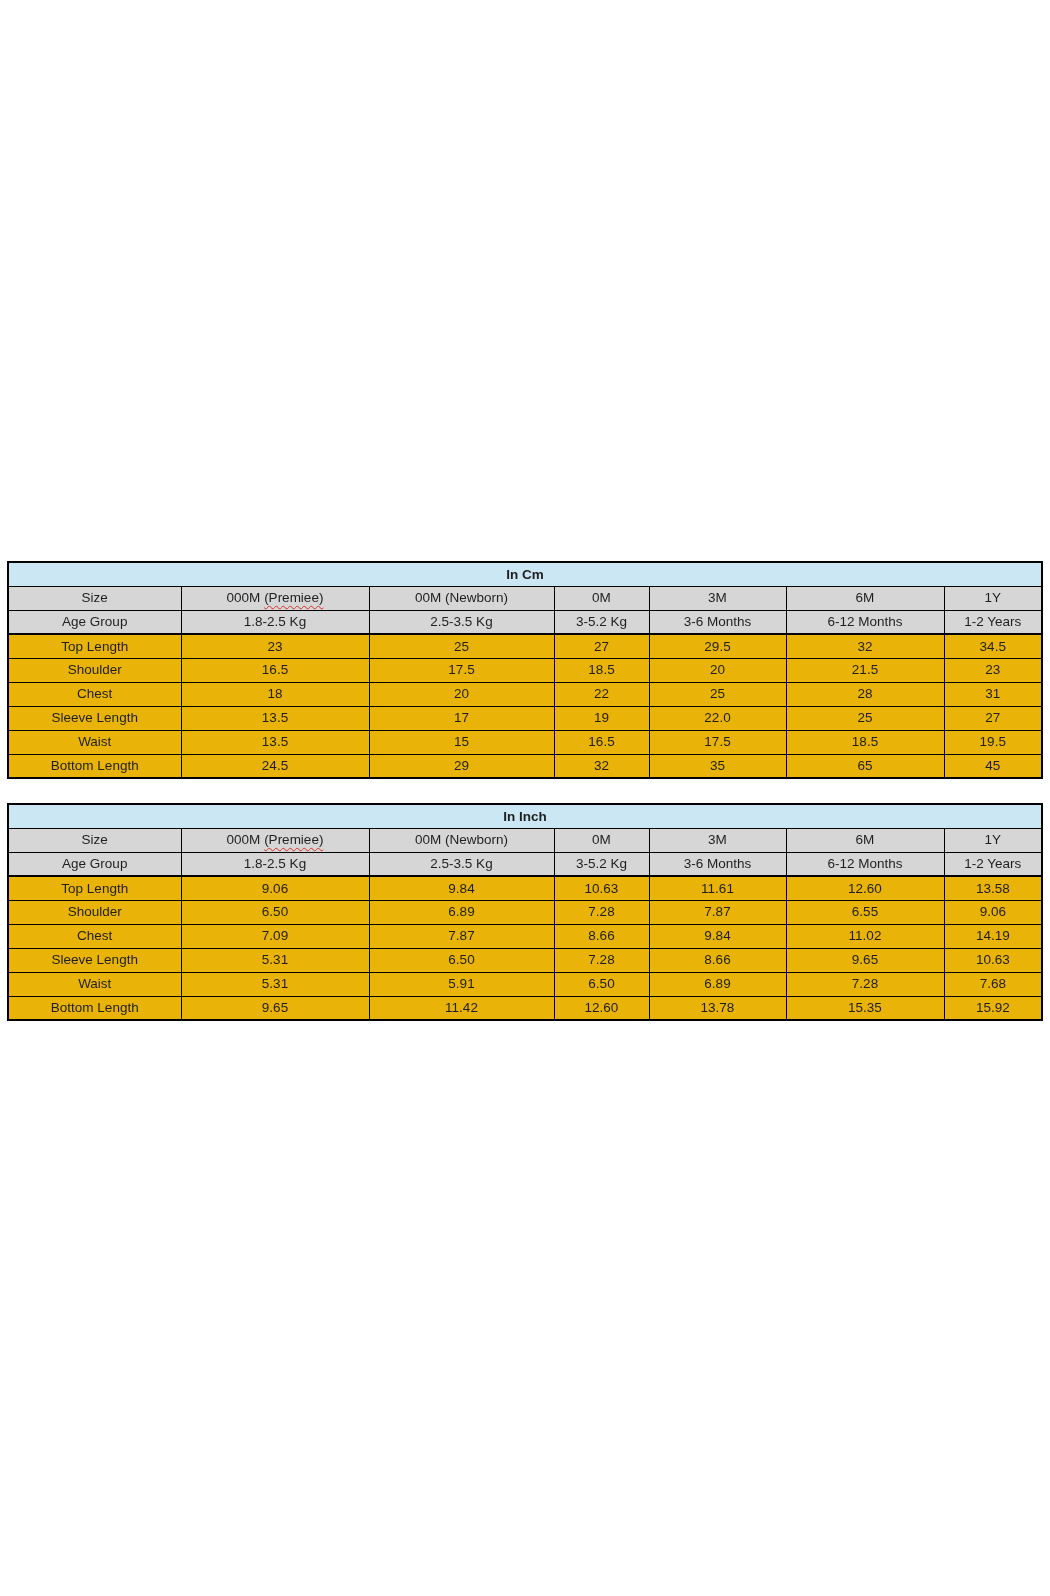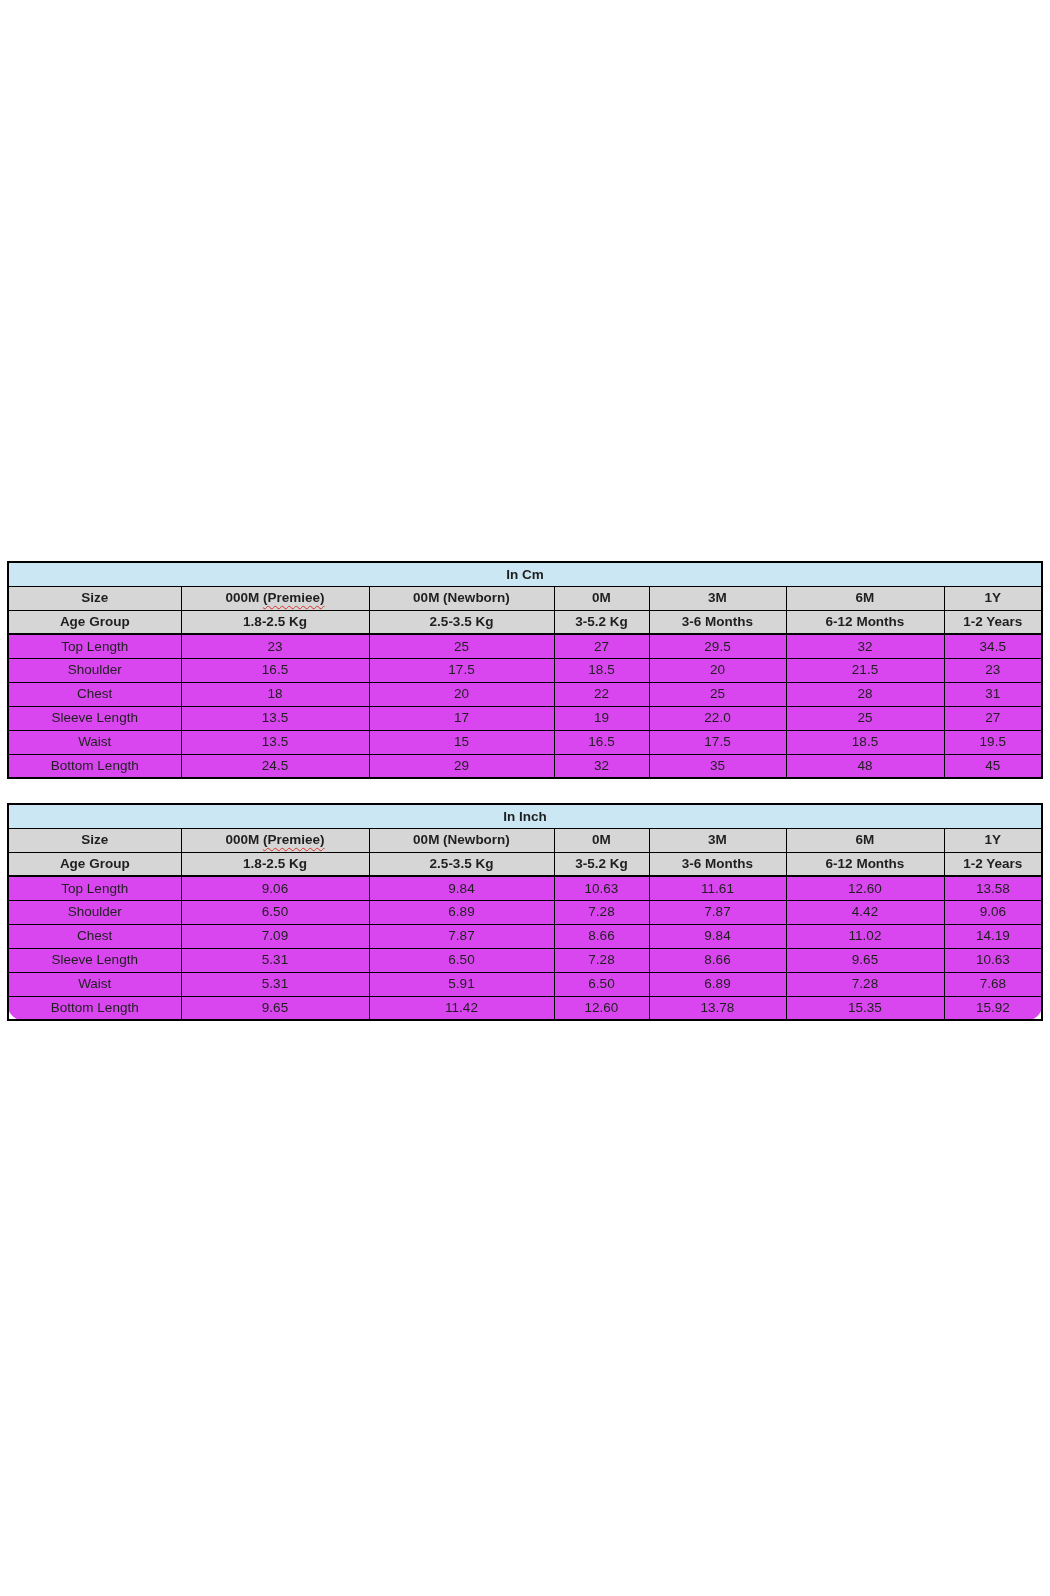--- a/index.html
+++ b/index.html
@@ -6,31 +6,31 @@
   html, body { margin: 0; padding: 0; background: #ffffff; }
   body {
     width: 1050px; height: 1596px; position: relative;
     font-family: "Liberation Sans", "DejaVu Sans", sans-serif;
     color: var(--text, #1f1f1f);
   }
   .sheet { position: absolute; left: 7px; top: 561px; width: 1036px; }
   table.size-chart {
     border-collapse: collapse; table-layout: fixed; width: 100%;
     border: 2px solid var(--border-black, #000);
-    background: #d946ef;
-  }
-  table.size-chart.second { margin-top: 24px; border-radius: 18px; }
+    background: #eab308;
+  }
+  table.size-chart.second { margin-top: 24px; }
   table.size-chart td {
     border: 1px solid var(--border-black, #000);
     height: 24px; text-align: center; vertical-align: middle;
     font-size: 13.5px; line-height: 1; padding: 0 3px;
     white-space: nowrap; overflow: hidden;
   }
   tr.title-row td { background: var(--title-bar-blue, #cbe7f4); font-weight: 700; }
-  tr.size-row td, tr.age-row td { background: var(--header-gray, #d6d6d6); font-weight: 700; }
+  tr.size-row td, tr.age-row td { background: var(--header-gray, #d6d6d6); font-weight: 400; }
   tr.age-row td { border-bottom: 2px solid var(--border-black, #000); text-align: center; }
   td.row-label { text-align: left; font-weight: 400; padding-left: 6px; }
   .wavy {
     text-decoration: underline wavy var(--spellcheck-red, #d93025);
     text-decoration-thickness: 1px; text-underline-offset: 3px;
     text-decoration-skip-ink: none;
     margin-top: 20px;
   }
 </style>
 </head>
@@ -114,21 +114,21 @@
       <td>17.5</td>
       <td>18.5</td>
       <td>19.5</td>
     </tr>
     <tr>
       <td class="row-label">Bottom Length</td>
       <td>24.5</td>
       <td>29</td>
       <td>32</td>
       <td>35</td>
-      <td>48</td>
+      <td>65</td>
       <td>45</td>
     </tr>
   </tbody>
     </table>
 
   <table class="size-chart second">
     <colgroup>
       <col style="width:173px">
         <col style="width:188px">
         <col style="width:185px">
@@ -167,21 +167,21 @@
       <td>11.61</td>
       <td>12.60</td>
       <td>13.58</td>
     </tr>
     <tr>
       <td class="row-label">Shoulder</td>
       <td>6.50</td>
       <td>6.89</td>
       <td>7.28</td>
       <td>7.87</td>
-      <td>4.42</td>
+      <td>6.55</td>
       <td>9.06</td>
     </tr>
     <tr>
       <td class="row-label">Chest</td>
       <td>7.09</td>
       <td>7.87</td>
       <td>8.66</td>
       <td>9.84</td>
       <td>11.02</td>
       <td>14.19</td>

